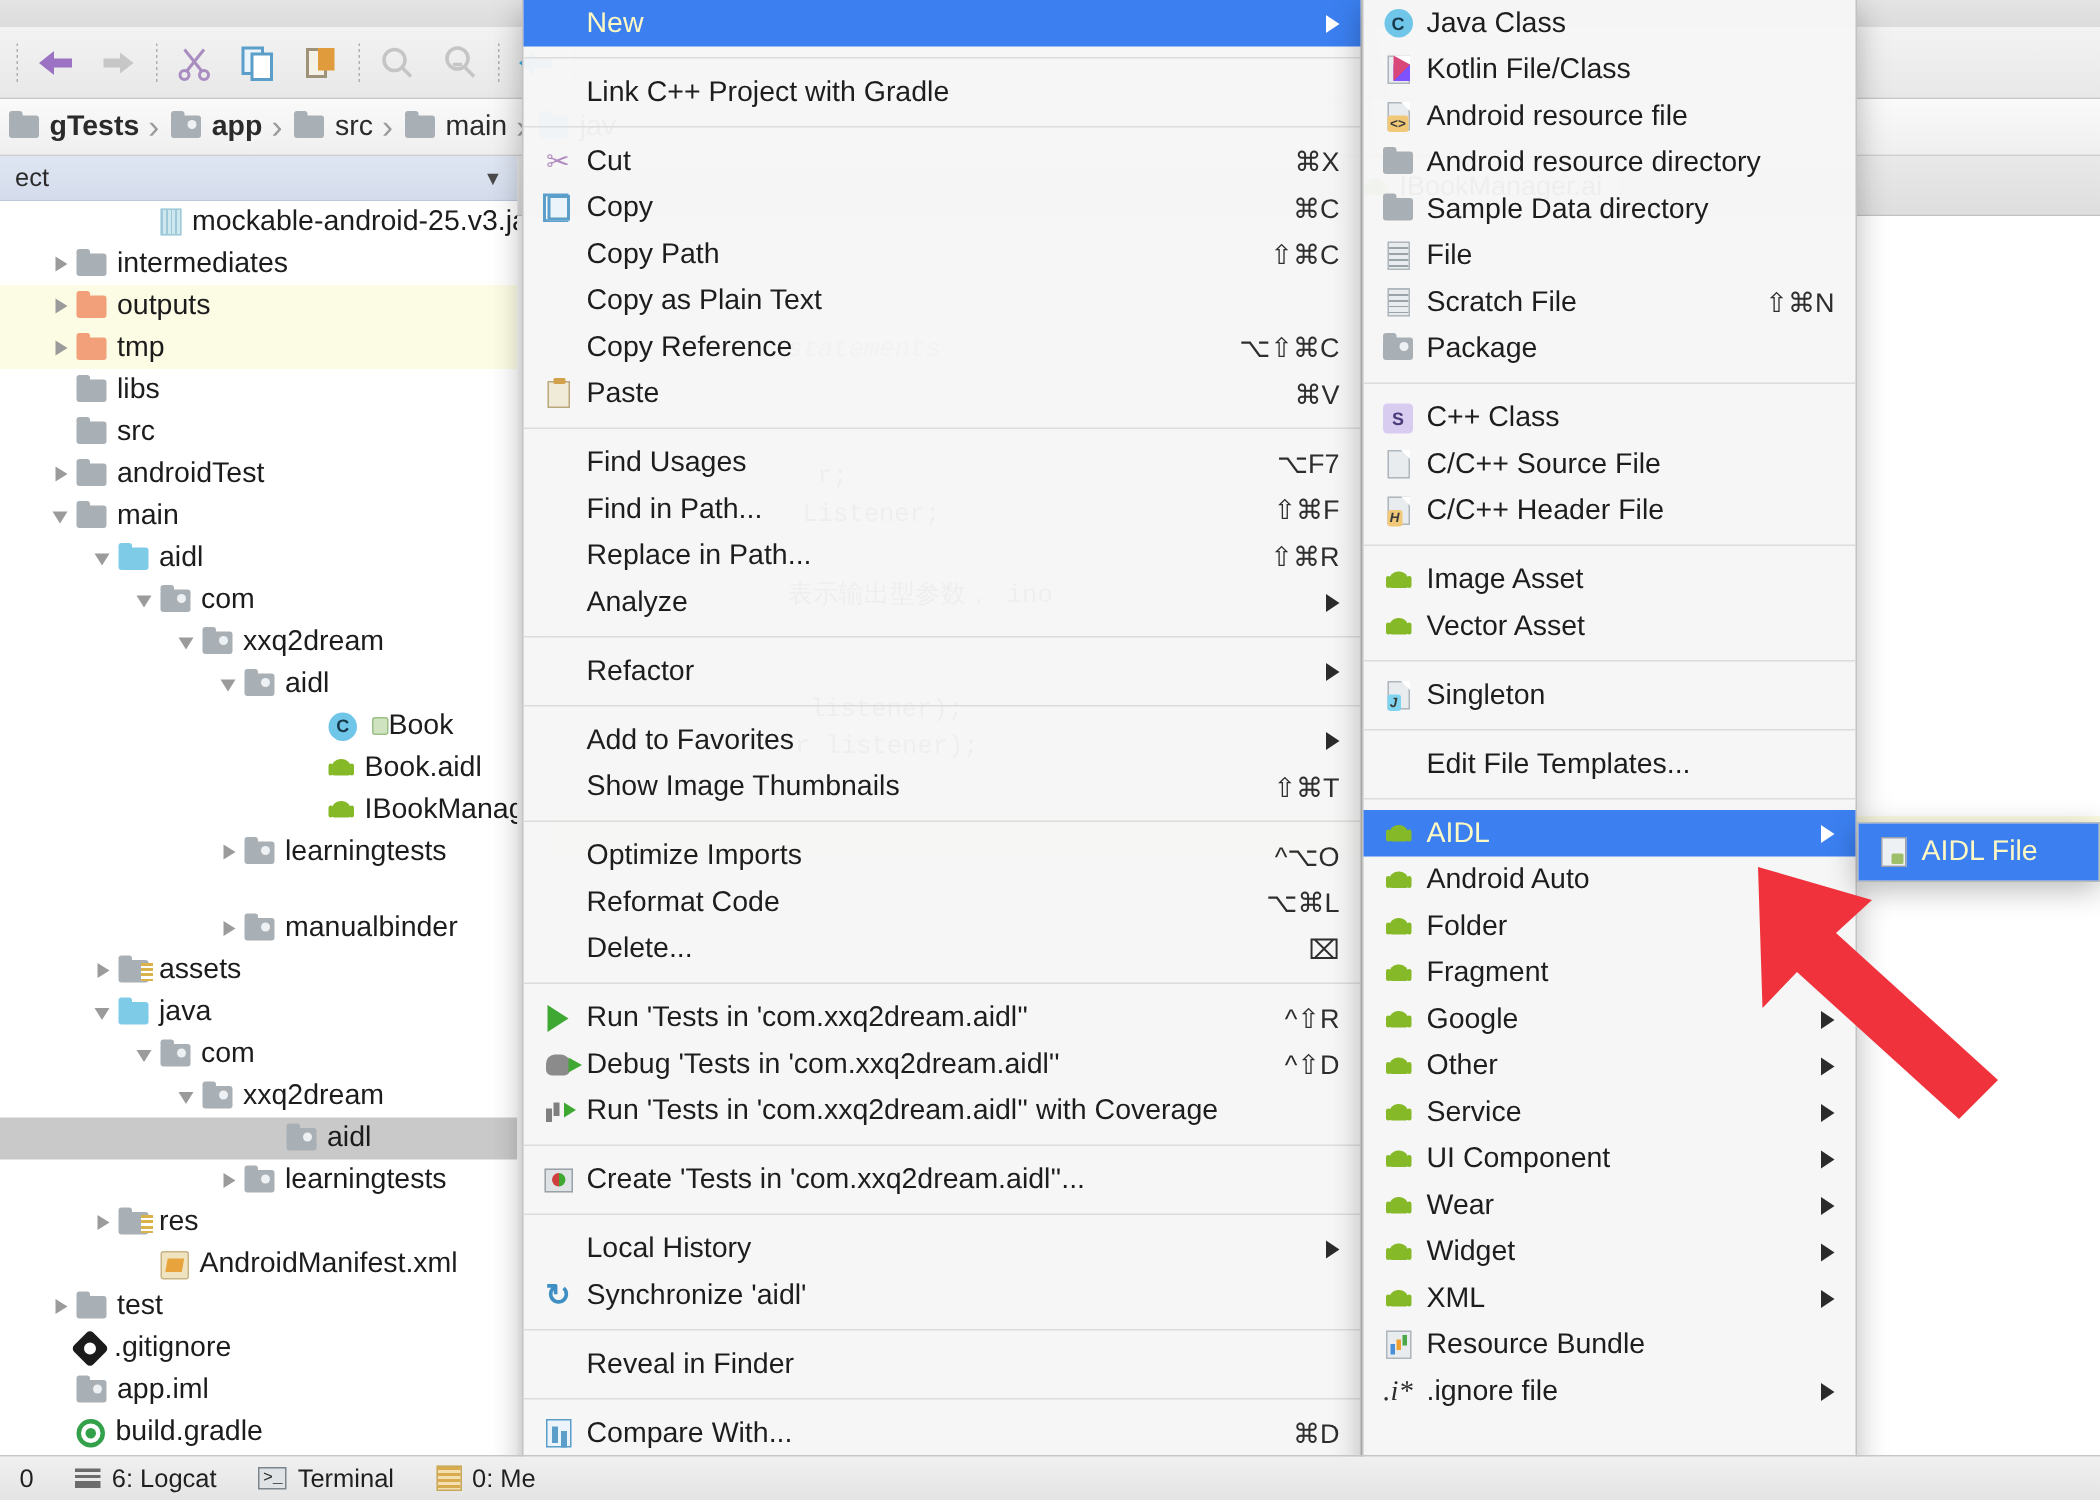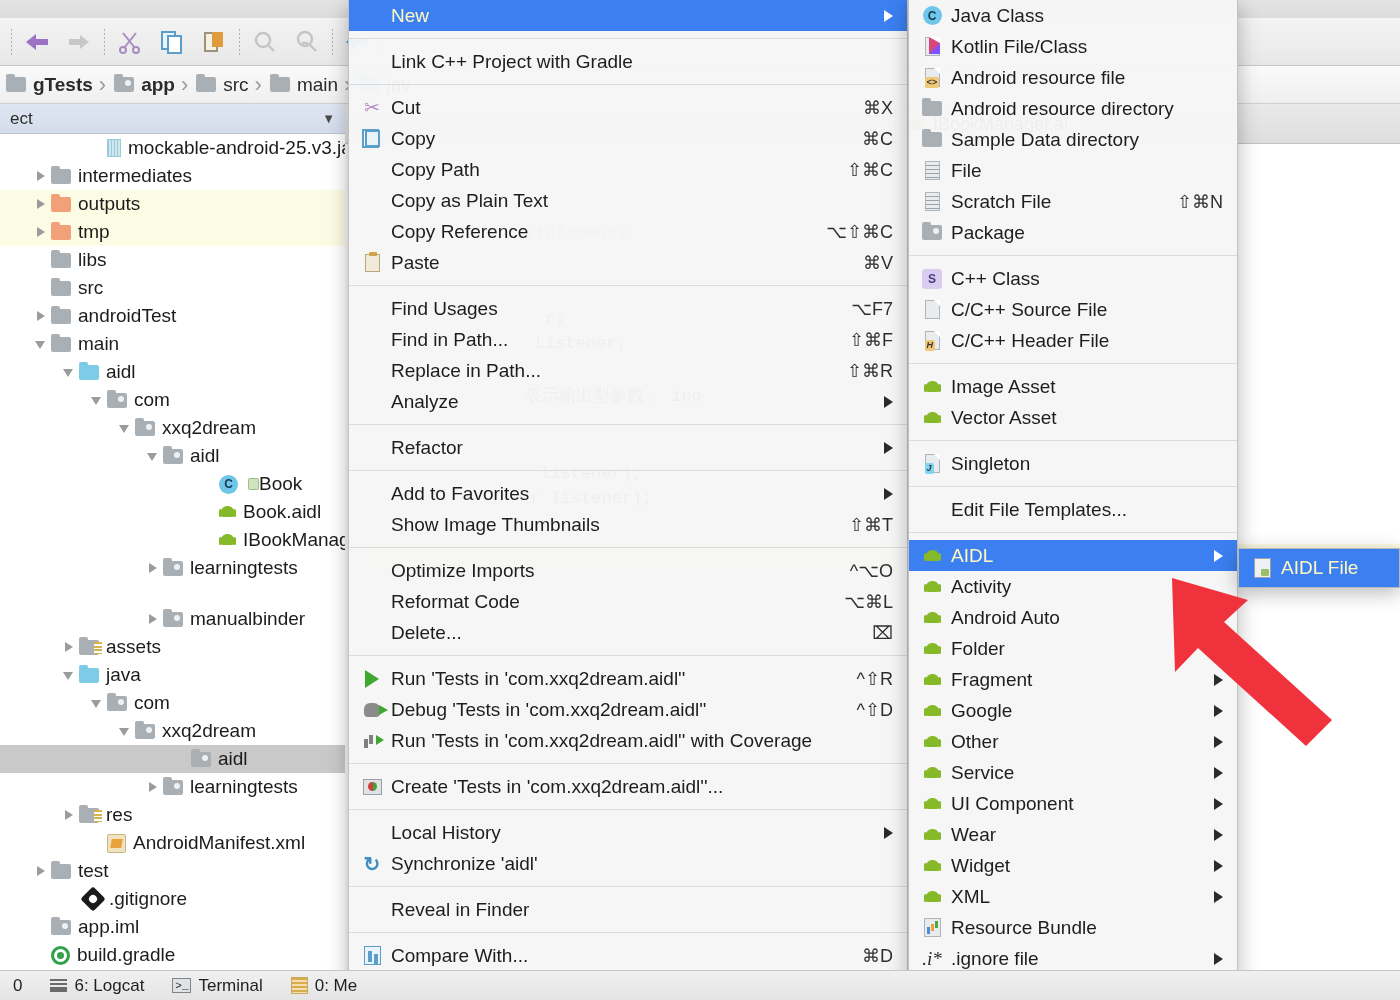--- a/index.html
+++ b/index.html
@@ -465,21 +465,21 @@
         </span>
         <span>AndroidManifest.xml</span>
       </div>
       <div class="trow" style="padding-left: 34px;">
         <span class="arrow r"></span>
         <span class="ic">
           <span class="folder f-gray"></span>
         </span>
         <span>test</span>
       </div>
-      <div class="trow" style="padding-left: 34px; margin-left: 33px;">
+      <div class="trow" style="padding-left: 34px;">
         <span class="arrow"></span>
         <span class="ic">
           <span class="gitic"></span>
         </span>
         <span>.gitignore</span>
       </div>
       <div class="trow" style="padding-left: 34px;">
         <span class="arrow"></span>
         <span class="ic">
           <span class="folder f-pkg"></span>
@@ -761,26 +761,20 @@
         <span class="micon">
           <span class="droid"></span>
         </span>
         <span class="label">AIDL</span>
         <span class="subarrow"></span>
       </div>
       <div class="mi">
         <span class="micon">
           <span class="droid"></span>
         </span>
-        <span class="label">Activity</span>
-      </div>
-      <div class="mi">
-        <span class="micon">
-          <span class="droid"></span>
-        </span>
         <span class="label">Android Auto</span>
       </div>
       <div class="mi">
         <span class="micon">
           <span class="droid"></span>
         </span>
         <span class="label">Folder</span>
         <span class="subarrow"></span>
       </div>
       <div class="mi">

